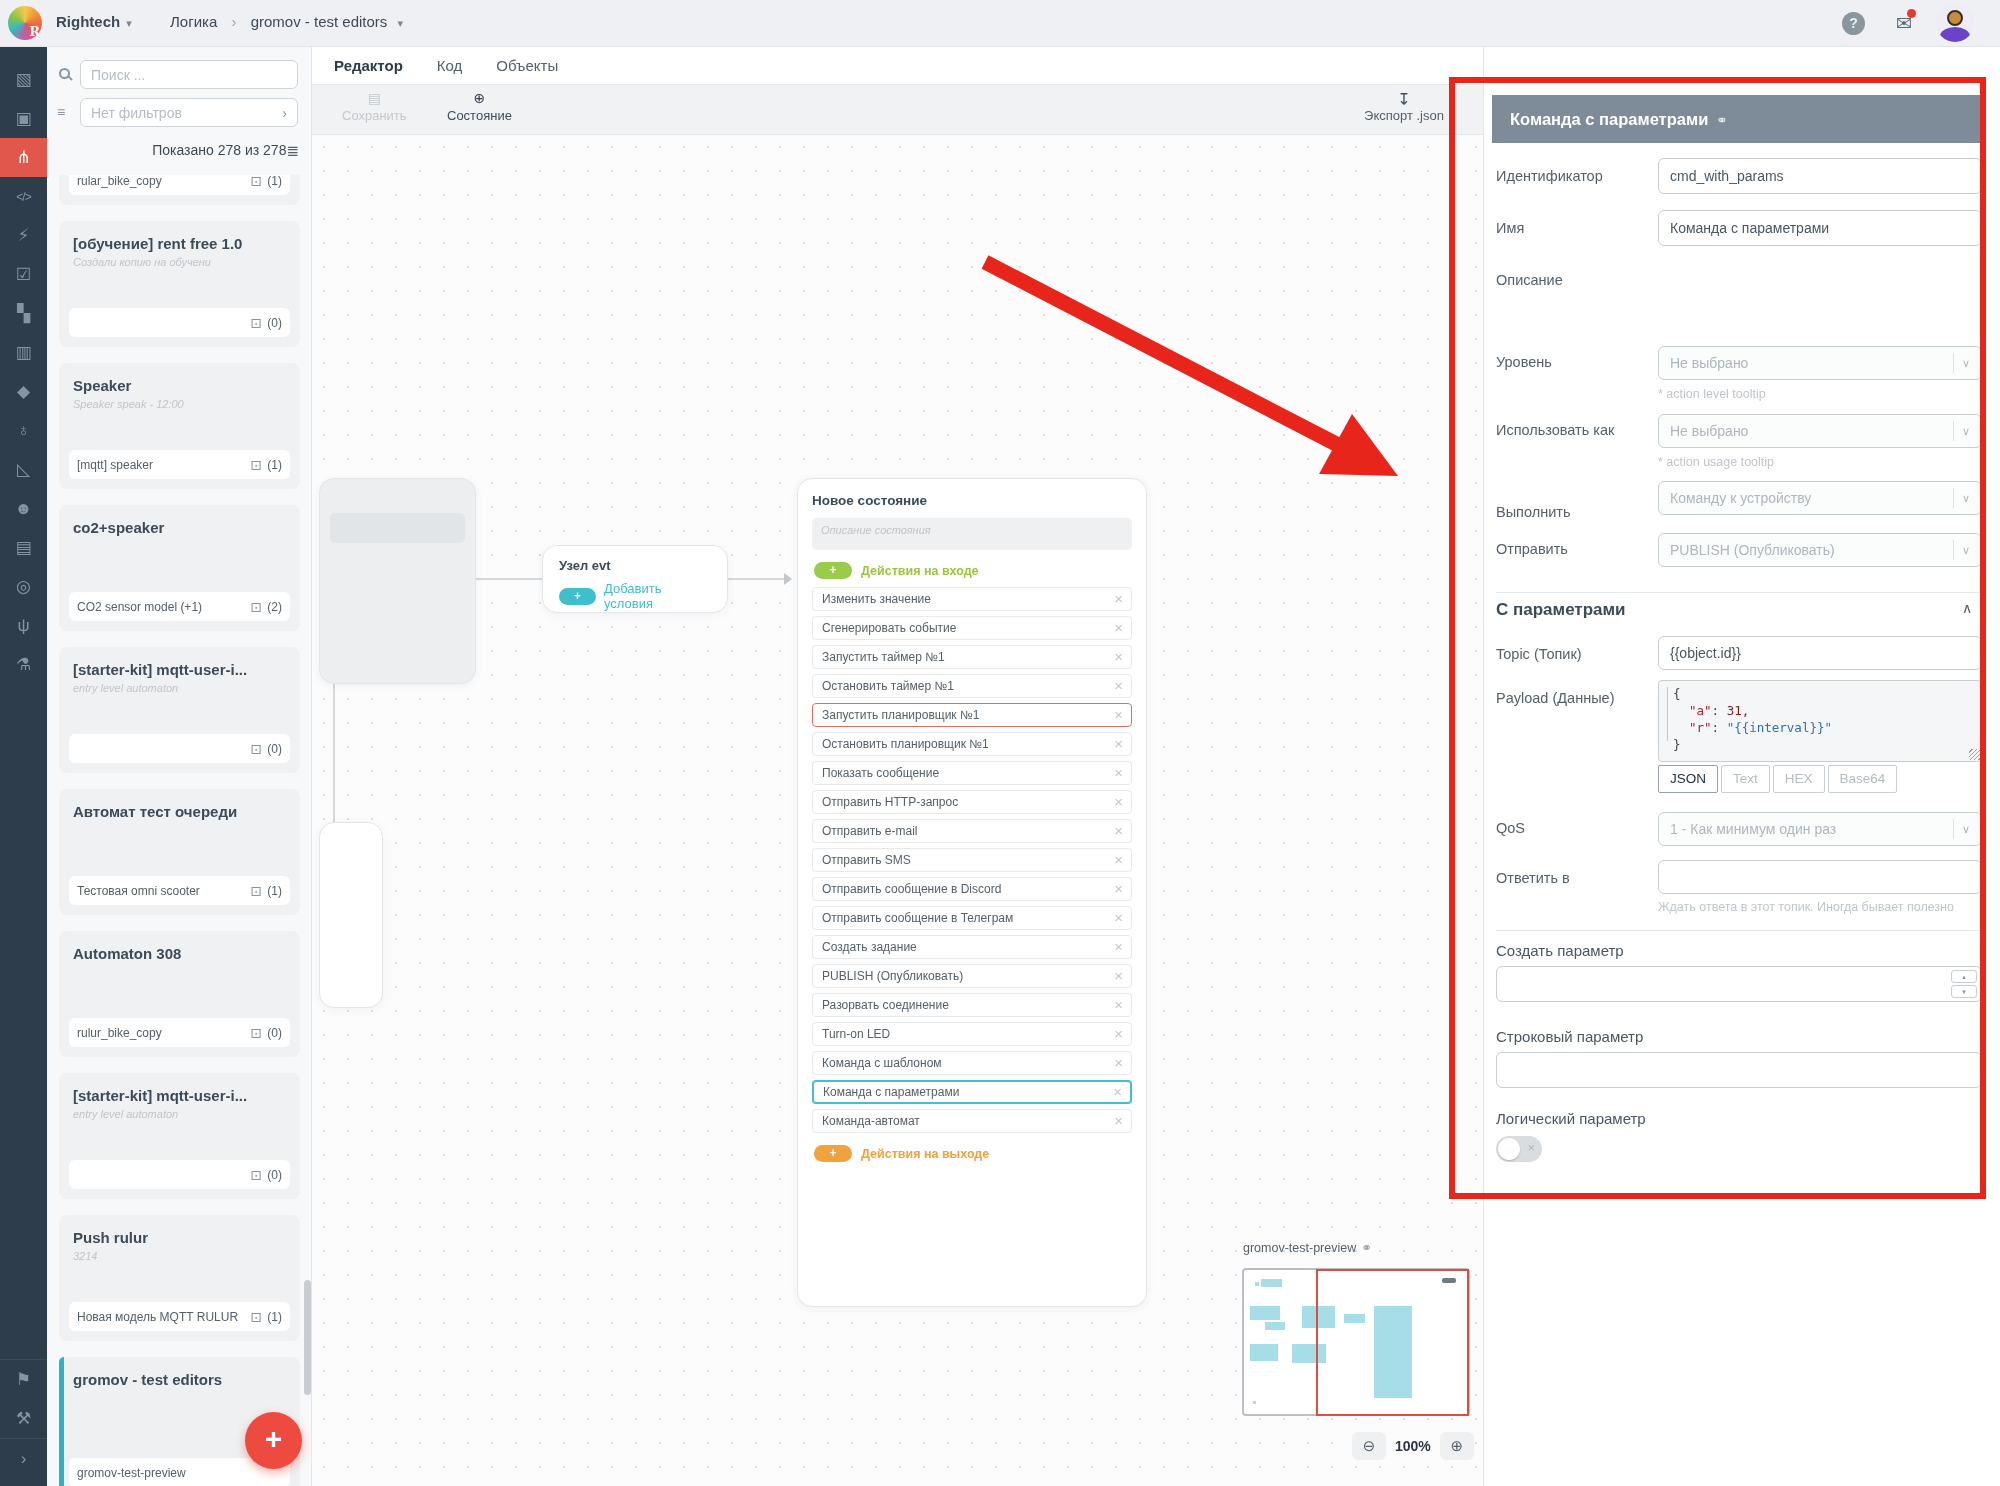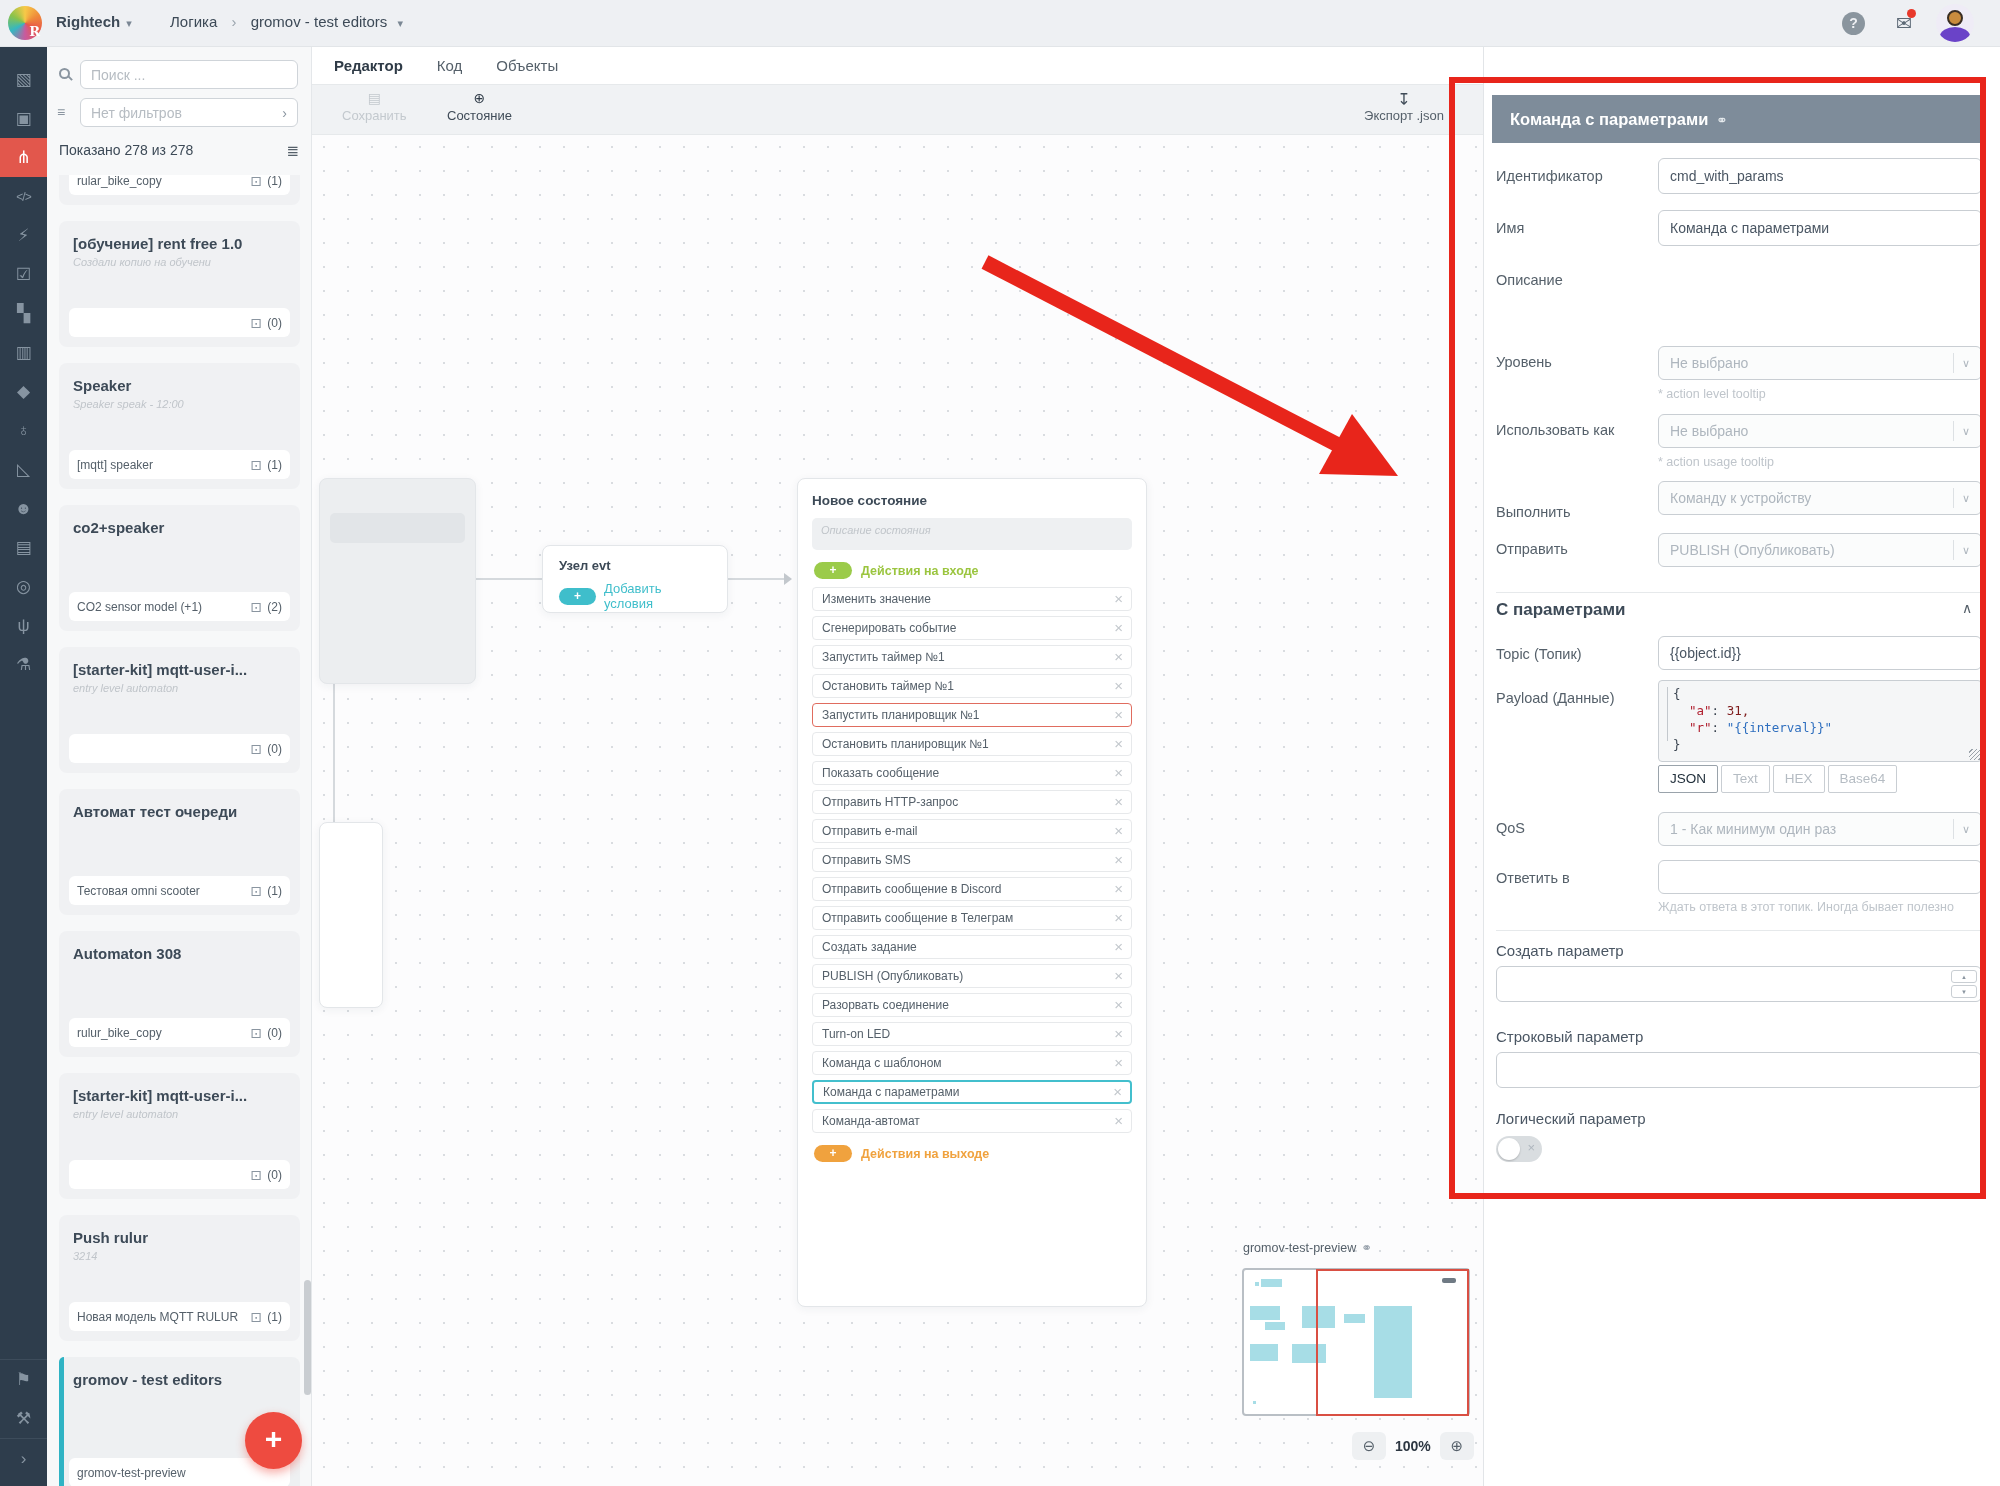--- a/index.html
+++ b/index.html
@@ -34,21 +34,21 @@
 
   
   #listpanel { left:47px; top:47px; width:265px; height:1439px; background:#f7f8f9; border-right:1px solid #e4e7ea; z-index:20; }
   .inp { background:#fff; border:1px solid #cfd4d9; border-radius:6px; color:#b6bcc2; font-size:14px; padding:0 10px; display:flex; align-items:center; }
   #search-box { left:33px; top:13px; width:218px; height:29px; }
   #filter-box { left:33px; top:51px; width:218px; height:29px; justify-content:space-between; }
   .mag { width:11px; height:11px; border:2px solid #8a95a0; border-radius:50%; position:relative; }
   .mag::after { content:""; position:absolute; width:6px; height:2px; background:#8a95a0; right:-5px; bottom:-2px; transform:rotate(45deg); }
   #search-icon { left:12px; top:21px; }
   #filter-icon { left:10px; top:57px; color:#8a95a0; font-size:14px; }
-  #shown-row { left:12px; top:95px; width:240px; font-size:14px; color:#3d4a57; display:flex; justify-content:space-between; }
+  #shown-row { left:12px; top:95px; width:240px; font-size:14px; color:#3d4a57; display:flex; justify-content:flex-end; }
   #shown-row .sliders { color:#55606a; font-size:15px; }
   #cards { position:absolute; left:0px; top:128px; width:265px; height:1311px; overflow:hidden; }
   .card { position:relative; margin:0 12px 16px 12px; background:#f0f1f3; border-radius:8px; height:126px; padding:14px 12px 10px 14px; }
   .card .t { font-size:15px; font-weight:bold; color:#3d4a57; white-space:nowrap; overflow:hidden; }
   .card .s { font-size:11px; font-style:italic; color:#c0c5ca; margin-top:4px; height:13px; }
   .card .pill { position:absolute; left:10px; right:10px; bottom:10px; height:29px; background:#fff; border-radius:6px; display:flex; align-items:center; padding:0 8px; font-size:12px; color:#55606a; }
   .card .pill .mdl { flex:1; white-space:nowrap; overflow:hidden; }
   .card .pill .obj { color:#8a95a0; font-size:14px; margin-right:5px; }
   .card .pill .cnt { color:#55606a; font-size:12px; }
   .card.selected { background:#eef0f2; height:140px; }
@@ -67,21 +67,21 @@
   .toolbtn .ic { display:block; font-size:14px; height:18px; }
   #save-btn { left:30px; color:#c3c9ce; }
   #state-btn { left:135px; color:#3f4b57; }
   #state-btn .ic { color:#2f3b47; }
   #export-btn { left:1042px; color:#55606a; width:100px; }
   #export-btn .ic { color:#3f4b57; font-size:16px; }
   #grid { left:0; top:88px; width:100%; height:1351px;
           background-image:radial-gradient(#d9dce0 1.3px, transparent 1.3px); background-size:24px 24px; }
 
   .gline { background:#d5d9dd; position:absolute; }
-  .node { position:absolute; background:#fff; border:1px solid #e3e6e9; border-radius:8px; box-shadow:0 2px 10px rgba(40,50,60,.06); }
+  .node { position:absolute; background:#fff; border:1px solid #e3e6e9; border-radius:15px; box-shadow:0 2px 10px rgba(40,50,60,.06); }
 
   #nodeA { left:7px; top:431px; width:157px; height:206px; background:#eceef0; }
   #nodeA .bar { position:absolute; left:10px; top:34px; right:10px; height:30px; background:#e2e5e8; border-radius:5px; }
   #nodeB { left:7px; top:775px; width:64px; height:186px; }
 
   #evt-node { left:230px; top:498px; width:186px; height:68px; padding:12px 16px; }
   #evt-node .t { font-size:13px; font-weight:bold; color:#3d4a57; }
   #evt-node .row { display:flex; align-items:center; gap:8px; margin-top:8px; }
   .pillbtn { width:38px; height:17px; border-radius:9px; color:#fff; font-size:12px; font-weight:bold; text-align:center; line-height:16px; }
   .teal { background:#3fbecb; } .tealtx { color:#3fbecb; }

